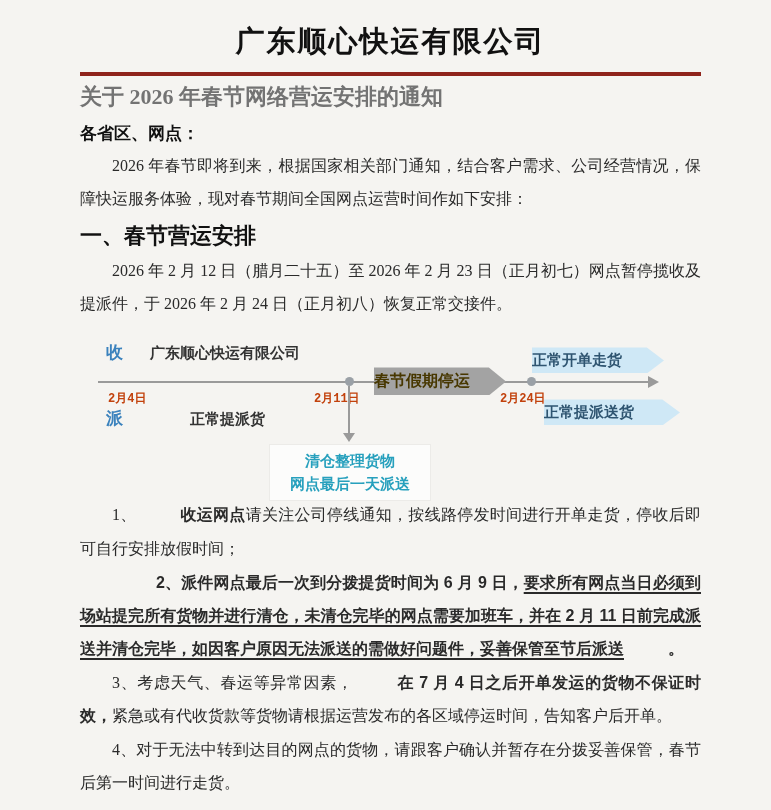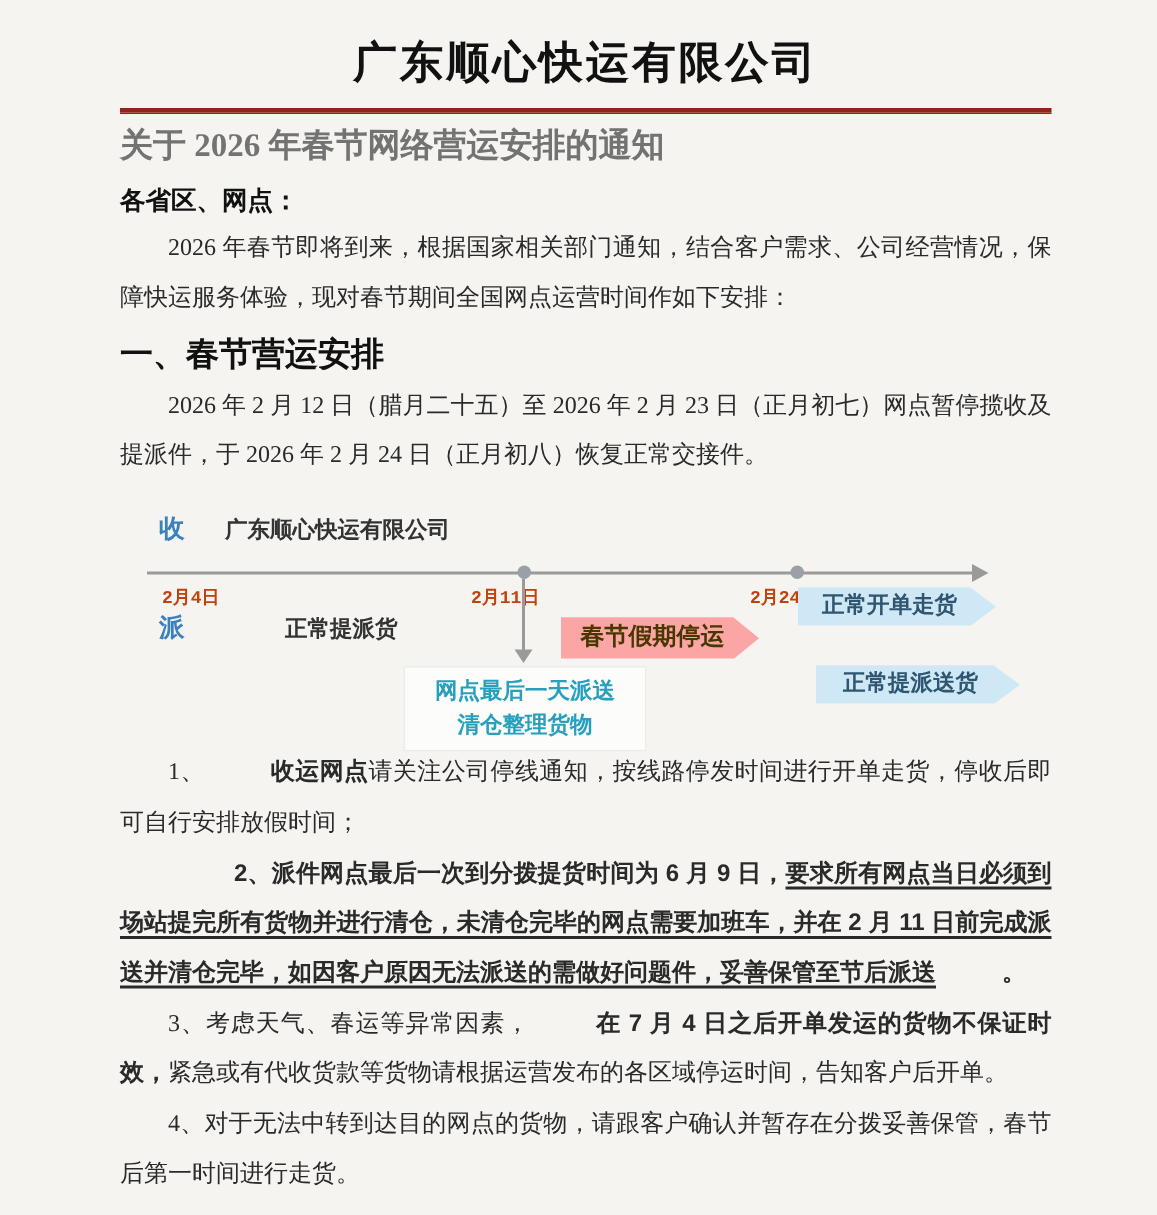--- a/index.html
+++ b/index.html
@@ -68,28 +68,27 @@
   .dot1 { left: 253px; } .dot2 { left: 435px; }
   .tl-recv, .tl-disp { color: #3b82bd; font-size: 17px; font-weight: 700; }
   .tl-recv { left: 14px; top: 7px; }
   .tl-disp { left: 14px; top: 73px; }
   .tl-note { color: #333; font-size: 15px; font-weight: 700; }
   .note1 { left: 58px; top: 10px; }
   .note2 { left: 98px; top: 76px; }
   .tl-date { color: #c2410c; font-size: 12px; font-weight: 700; top: 56px; font-family: Liberation Mono, monospace; }
   .d1 { left: 16px; } .d2 { left: 222px; } .d3 { left: 408px; }
   .banner {
-    height: 28px; line-height: 28px; text-align: center; font-weight: 700;
+    height: 28px; line-height: 28px; text-align: left; font-weight: 700;
     clip-path: polygon(0 0, 87% 0, 100% 50%, 87% 100%, 0 100%);
     padding-right: 10px;
-    margin-top: 44px;
   }
   .banner.yellow {
     left: 282px; top: 33px; width: 132px;
-    background: #fca5a5; color: #473700; font-size: 16px;
+    background: #a3a3a3; color: #473700; font-size: 16px;
   }
   .banner.blue {
     background: #cfe8f6; color: #2f5571; font-size: 15px; height: 26px; line-height: 26px;
   }
   .banner.b1 { left: 440px; top: 13px; width: 132px; }
   .banner.b2 { left: 452px; top: 65px; width: 136px; }
   .tl-varrow { left: 256px; top: 52px; width: 2px; height: 48px; background: #9a9a9a; }
   .tl-varrow-head {
     left: 251px; top: 99px; width: 0; height: 0;
     border-top: 9px solid #9a9a9a;
@@ -139,22 +138,22 @@
     <div class="banner yellow">春节假期停运</div>
     <div class="banner blue b1">正常开单走货</div>
     <div class="banner blue b2">正常提派送货</div>
 
     <span class="tl-disp">派</span>
     <span class="tl-note note2">正常提派货</span>
 
     <div class="tl-varrow"></div>
     <div class="tl-varrow-head"></div>
     <div class="tl-box">
+      <div style="position:static">清仓整理货物</div>
       <div style="position:static">网点最后一天派送</div>
-      <div style="position:static">清仓整理货物</div>
     </div>
   </div>
 
   <p class="para">
     <span>1、</span><span class="b">收运网点</span><span>请关注公司停线通知，按线路停发时间进行开单走货，停收后即可自行安排放假时间；</span>
   </p>
 
   <p class="para">
     <span class="b">2、派件网点最后一次到分拨提货时间为 6 月 9 日，</span><span class="bu">要求所有网点当日必须到场站提完所有货物并进行清仓，未清仓完毕的网点需要加班车，并在 2 月 11 日前完成派送并清仓完毕，如因客户原因无法派送的需做好问题件，妥善保管至节后派送</span><span class="b">。</span>
   </p>

